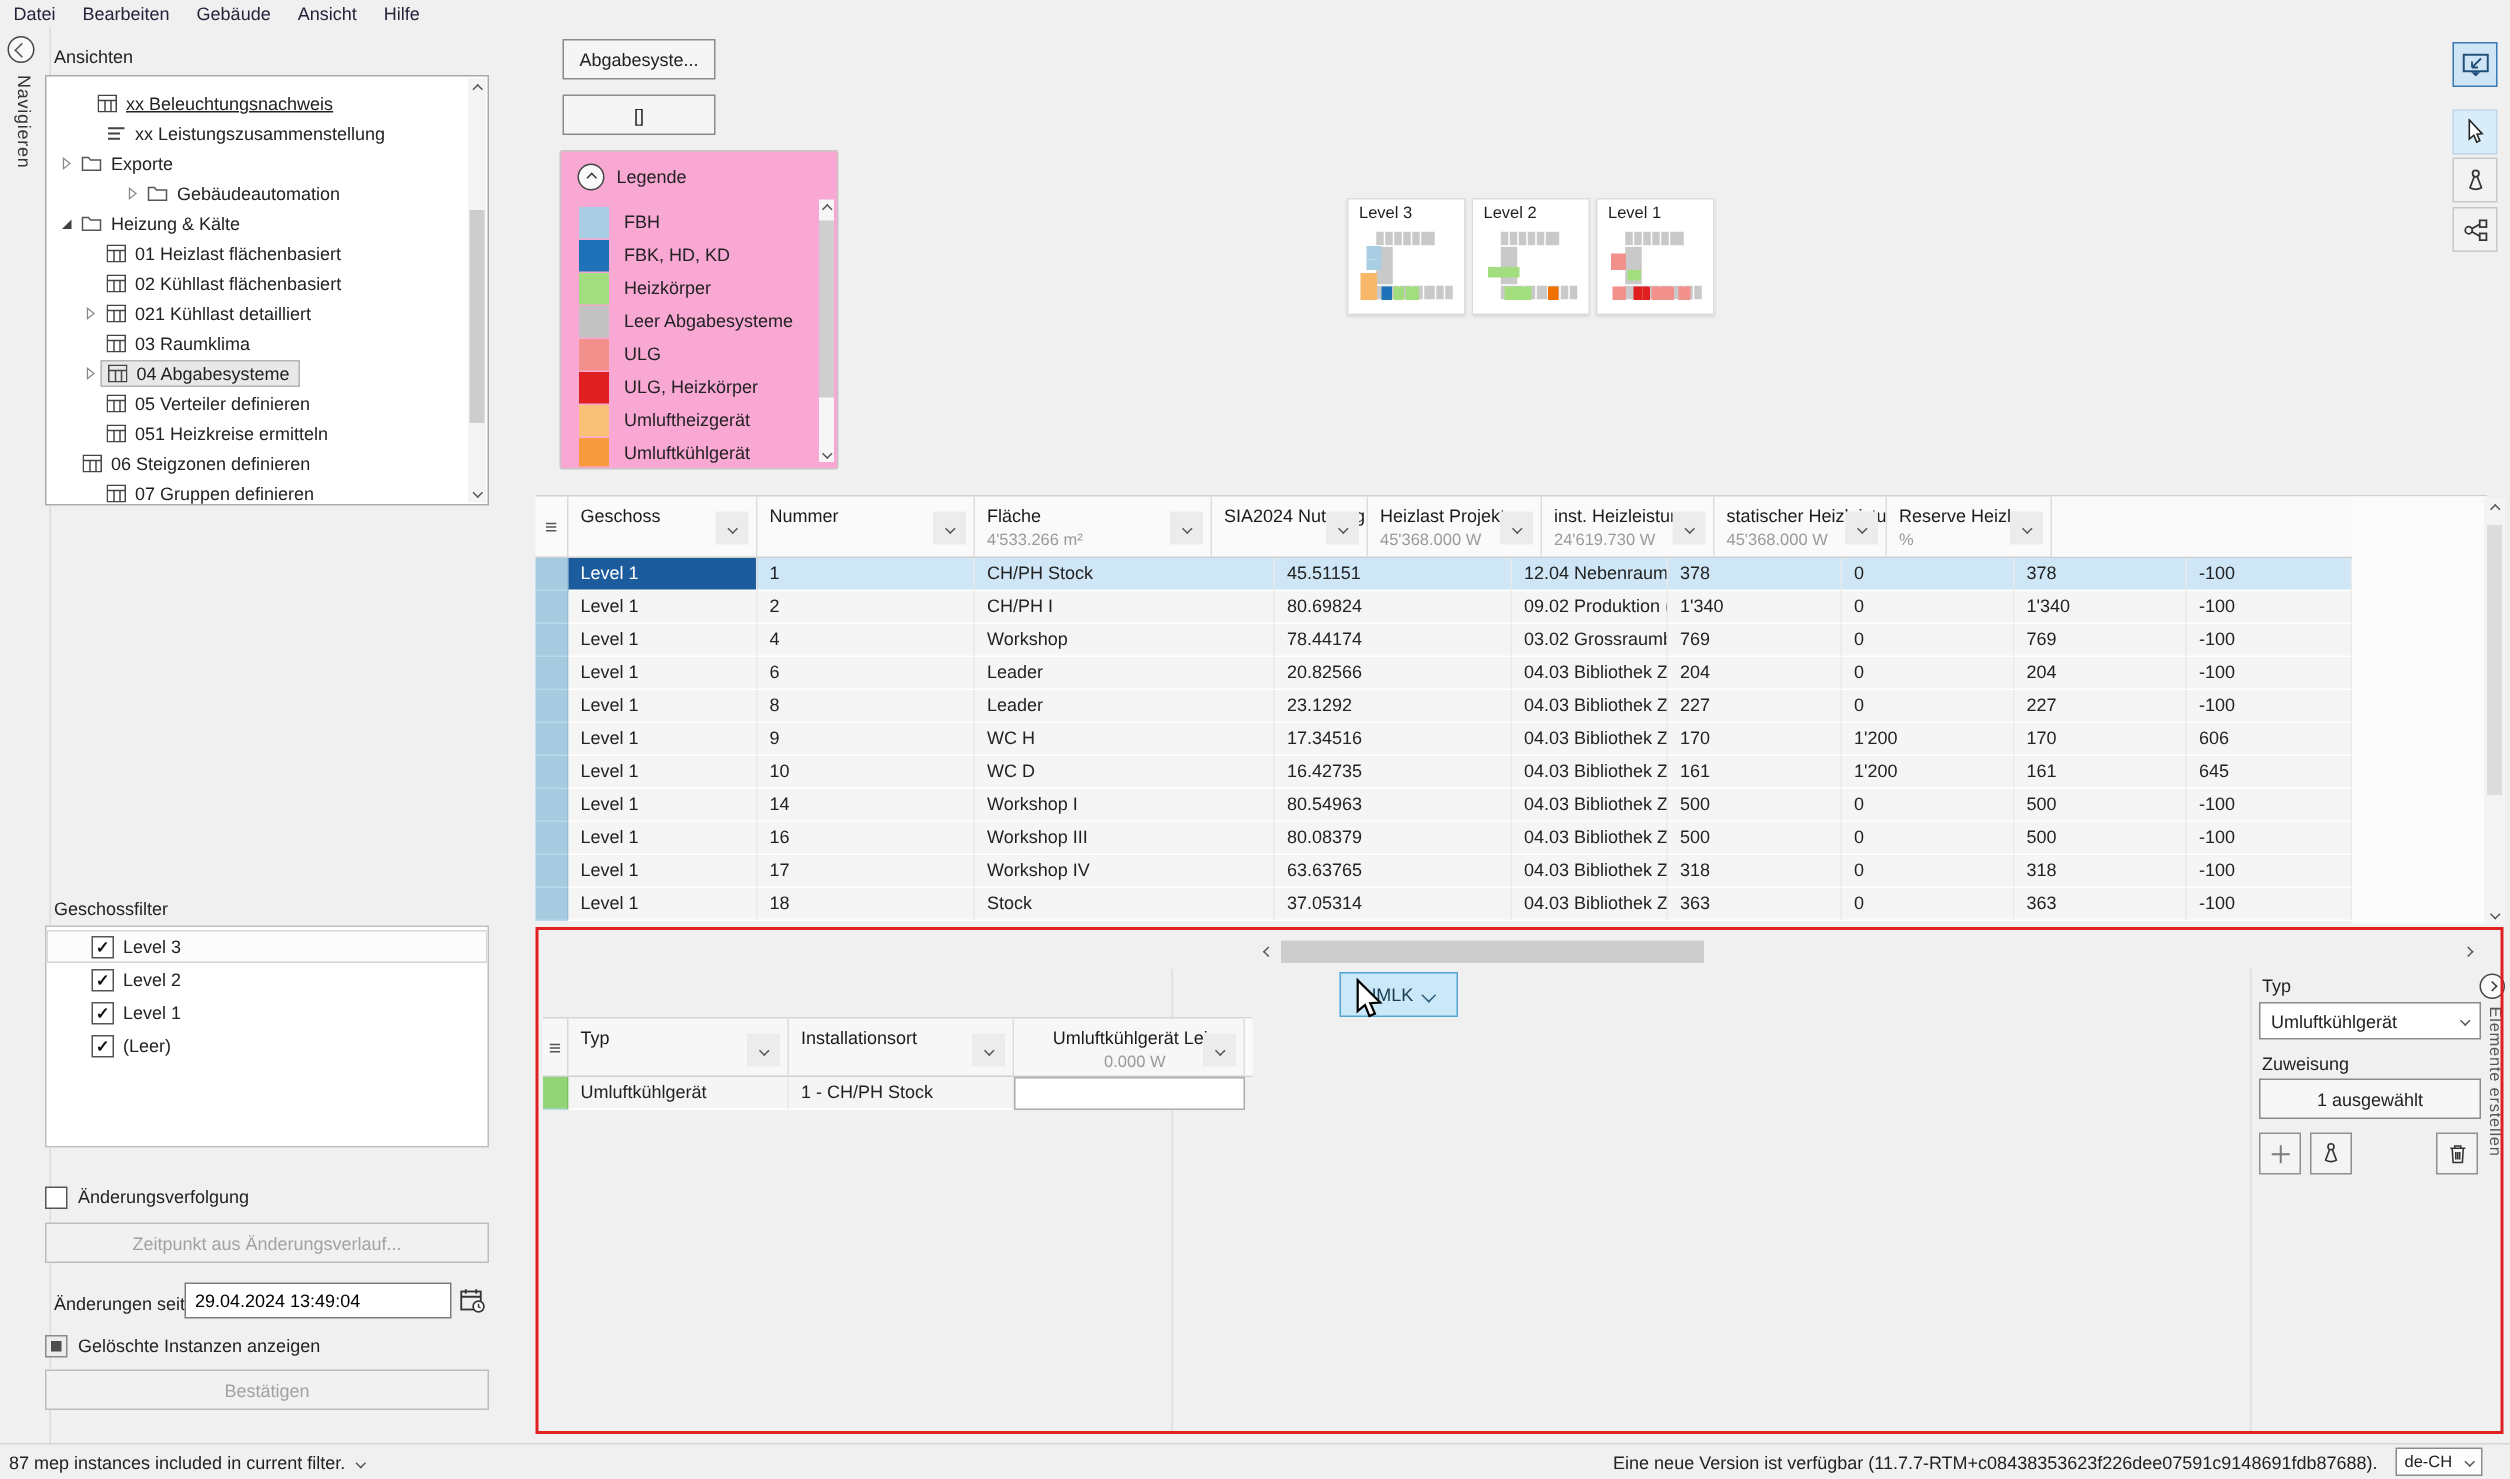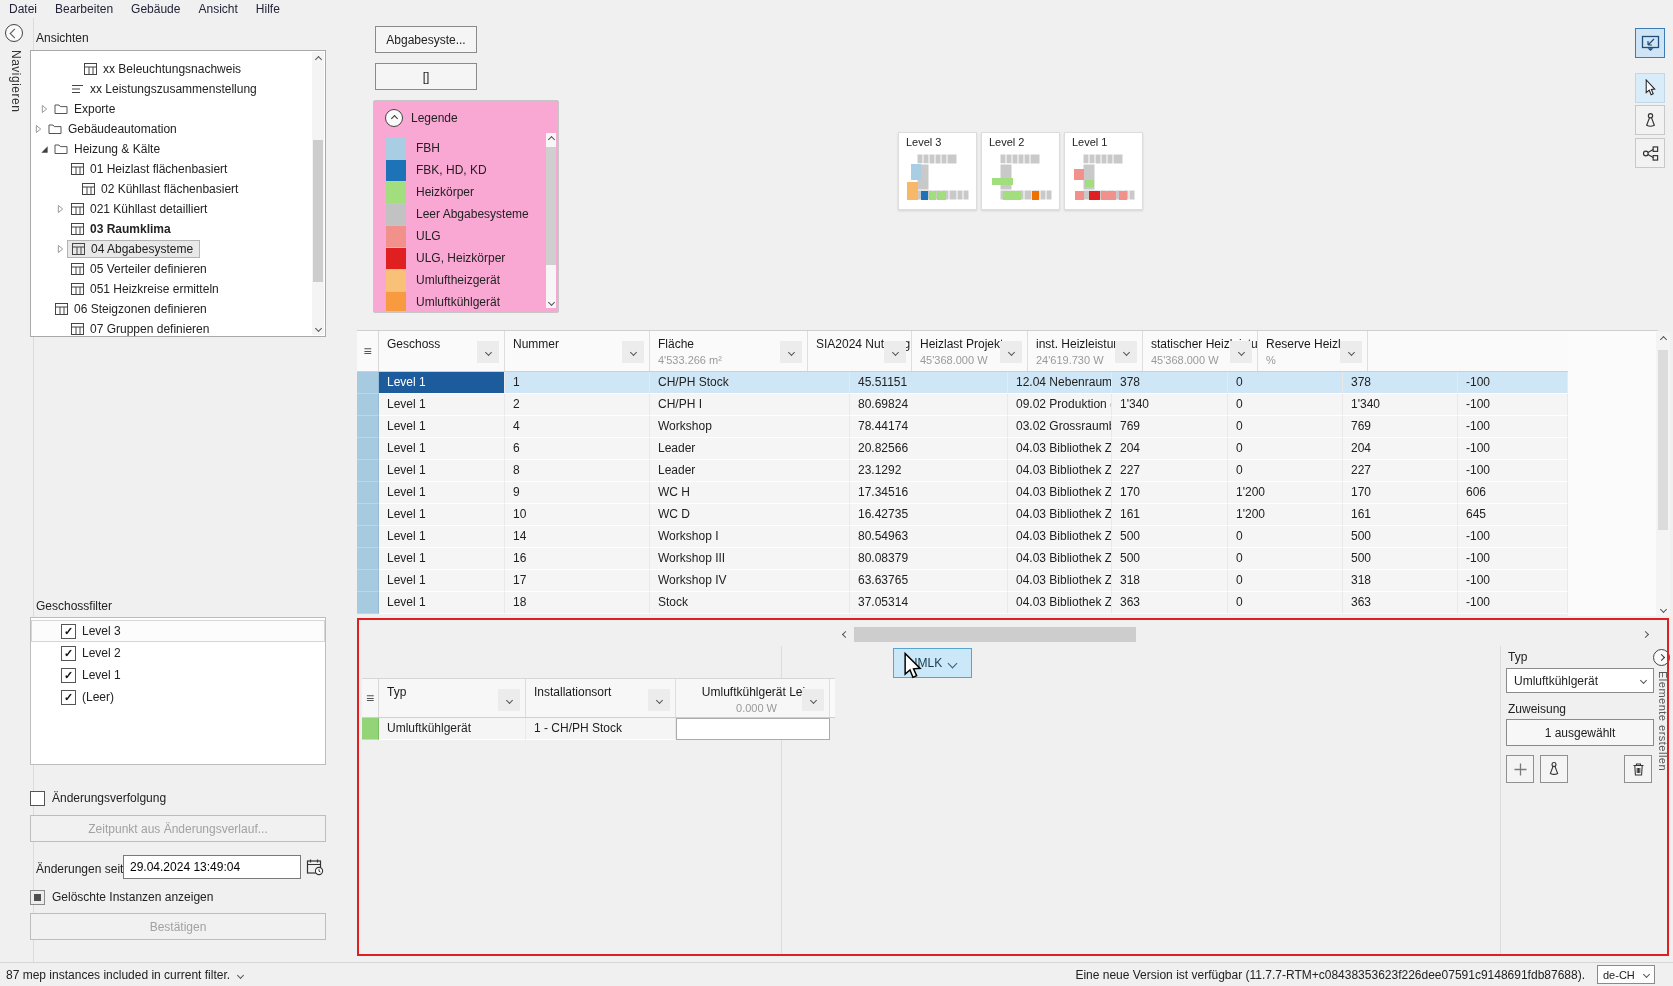--- a/index.html
+++ b/index.html
@@ -96,21 +96,21 @@
 <div id="navstrip" class="abs">
   <div class="circlebtn abs" style="left:5px;top:6px">
       <span class="chev left"></span>
     </div>
   <div class="vtext abs" style="left:9px;top:32px">Navigieren</div>
 </div>
 
 <div class="abs" style="left:36px;top:31px">Ansichten</div>
 <div class="panelbox abs" style="left:30px;top:50px;width:296px;height:287px;overflow:hidden">
   <div id="tree-list">
-      <div class="trow" style="padding-left: 35px;">
+      <div class="trow" style="padding-left: 16px; text-decoration: underline;">
         <span class="arr"></span>
         <span class="tlab">
           <span class="ticon">
             <svg width="13" height="12" viewBox="0 0 13 12">
               <rect x="0.5" y="0.5" width="12" height="11" fill="none" stroke="#444"></rect>
               <path d="M0.5 4H12.5M5 4V11.5M9 4V11.5" stroke="#444" fill="none"></path>
             </svg>
           </span>
           <span class="ttext">xx Beleuchtungsnachweis</span>
         </span>
@@ -134,21 +134,21 @@
         </span>
         <span class="tlab">
           <span class="ticon">
             <svg width="14" height="12" viewBox="0 0 14 12">
               <path d="M1 2h4l1.3 1.6H13V10.5H1Z" fill="none" stroke="#555"></path>
             </svg>
           </span>
           <span class="ttext">Exporte</span>
         </span>
       </div>
-      <div class="trow" style="padding-left: 0;">
+      <div class="trow" style="padding-left: 18px; margin-left: 32px;">
         <span class="arr">
           <svg width="7" height="10" viewBox="0 0 8 10">
             <path d="M1.5 1 L6.5 5 L1.5 9 Z" fill="none" stroke="#8a8a8a"></path>
           </svg>
         </span>
         <span class="tlab">
           <span class="ticon">
             <svg width="14" height="12" viewBox="0 0 14 12">
               <path d="M1 2h4l1.3 1.6H13V10.5H1Z" fill="none" stroke="#555"></path>
             </svg>
@@ -176,21 +176,21 @@
         <span class="tlab">
           <span class="ticon">
             <svg width="13" height="12" viewBox="0 0 13 12">
               <rect x="0.5" y="0.5" width="12" height="11" fill="none" stroke="#444"></rect>
               <path d="M0.5 4H12.5M5 4V11.5M9 4V11.5" stroke="#444" fill="none"></path>
             </svg>
           </span>
           <span class="ttext">01 Heizlast flächenbasiert</span>
         </span>
       </div>
-      <div class="trow" style="padding-left: 33px;">
+      <div class="trow" style="padding-left: 22px;">
         <span class="arr"></span>
         <span class="tlab">
           <span class="ticon">
             <svg width="13" height="12" viewBox="0 0 13 12">
               <rect x="0.5" y="0.5" width="12" height="11" fill="none" stroke="#444"></rect>
               <path d="M0.5 4H12.5M5 4V11.5M9 4V11.5" stroke="#444" fill="none"></path>
             </svg>
           </span>
           <span class="ttext">02 Kühllast flächenbasiert</span>
         </span>
@@ -204,21 +204,21 @@
         <span class="tlab">
           <span class="ticon">
             <svg width="13" height="12" viewBox="0 0 13 12">
               <rect x="0.5" y="0.5" width="12" height="11" fill="none" stroke="#444"></rect>
               <path d="M0.5 4H12.5M5 4V11.5M9 4V11.5" stroke="#444" fill="none"></path>
             </svg>
           </span>
           <span class="ttext">021 Kühllast detailliert</span>
         </span>
       </div>
-      <div class="trow" style="padding-left: 22px; font-weight: bold;">
+      <div class="trow" style="padding-left: 22px;">
         <span class="arr"></span>
         <span class="tlab">
           <span class="ticon">
             <svg width="13" height="12" viewBox="0 0 13 12">
               <rect x="0.5" y="0.5" width="12" height="11" fill="none" stroke="#444"></rect>
               <path d="M0.5 4H12.5M5 4V11.5M9 4V11.5" stroke="#444" fill="none"></path>
             </svg>
           </span>
           <span class="ttext">03 Raumklima</span>
         </span>

